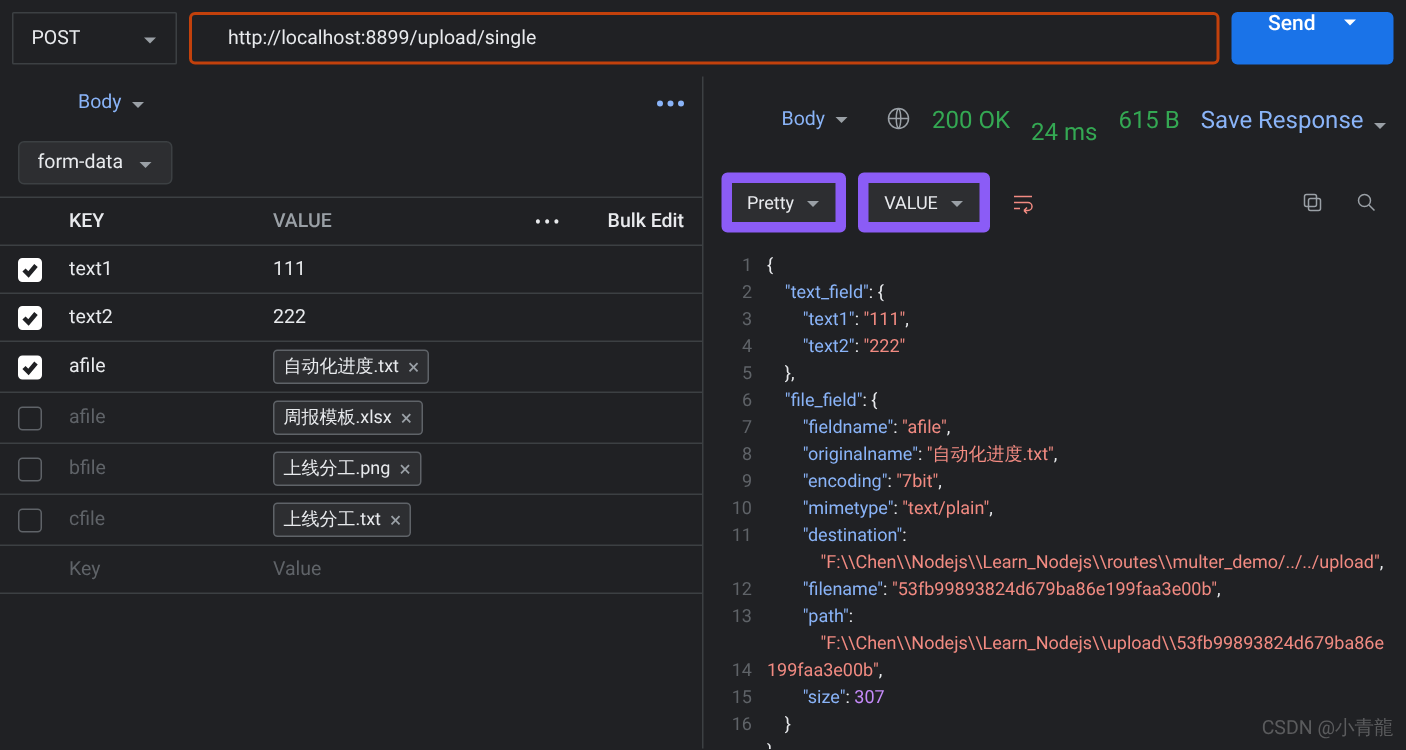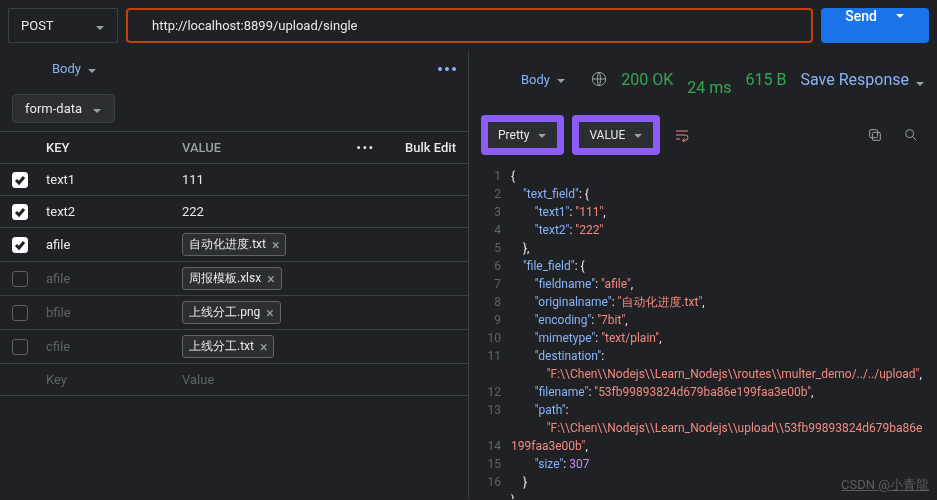--- a/index.html
+++ b/index.html
@@ -55,21 +55,21 @@
 .code-view { flex: 1; display: flex; overflow: auto; font-family: "SF Mono", Monaco, Consolas, monospace; font-size: 12px; line-height: 18px; padding-top: 4px; }
 .gutter { width: 42px; text-align: right; color: #5f6368; padding-right: 10px; user-select: none; }
 .gutter div { height: 18px; }
 .code-lines { flex: 1; padding-right: 8px; }
 .code-lines div { height: 18px; white-space: pre; }
 .code-lines .wrap { height: auto; white-space: pre-wrap; word-break: break-all; padding-left: 0; }
 .tok-key { color: #8ab4f8; }
 .tok-str { color: #f28b82; }
 .tok-num { color: #c58af9; }
 .tok-punc { color: #e8eaed; }
-.watermark { position: absolute; bottom: 6px; right: 8px; color: rgba(200,200,200,0.35); font-size: 13px; pointer-events: none; text-decoration: underline; }
+.watermark { position: absolute; bottom: 6px; right: 8px; color: rgba(200,200,200,0.35); font-size: 13px; pointer-events: none; }
 .dots3 { letter-spacing: 2px; color: #e8eaed; margin-right: 14px; cursor: pointer; }
 </style>
 </head>
 <body>
 
 <div class="topbar">
   <div class="method-select">
     <span>POST</span>
     <span class="chevron"><svg viewBox="0 0 10 10">
           <path d="M1 3l4 4 4-4z"></path>

